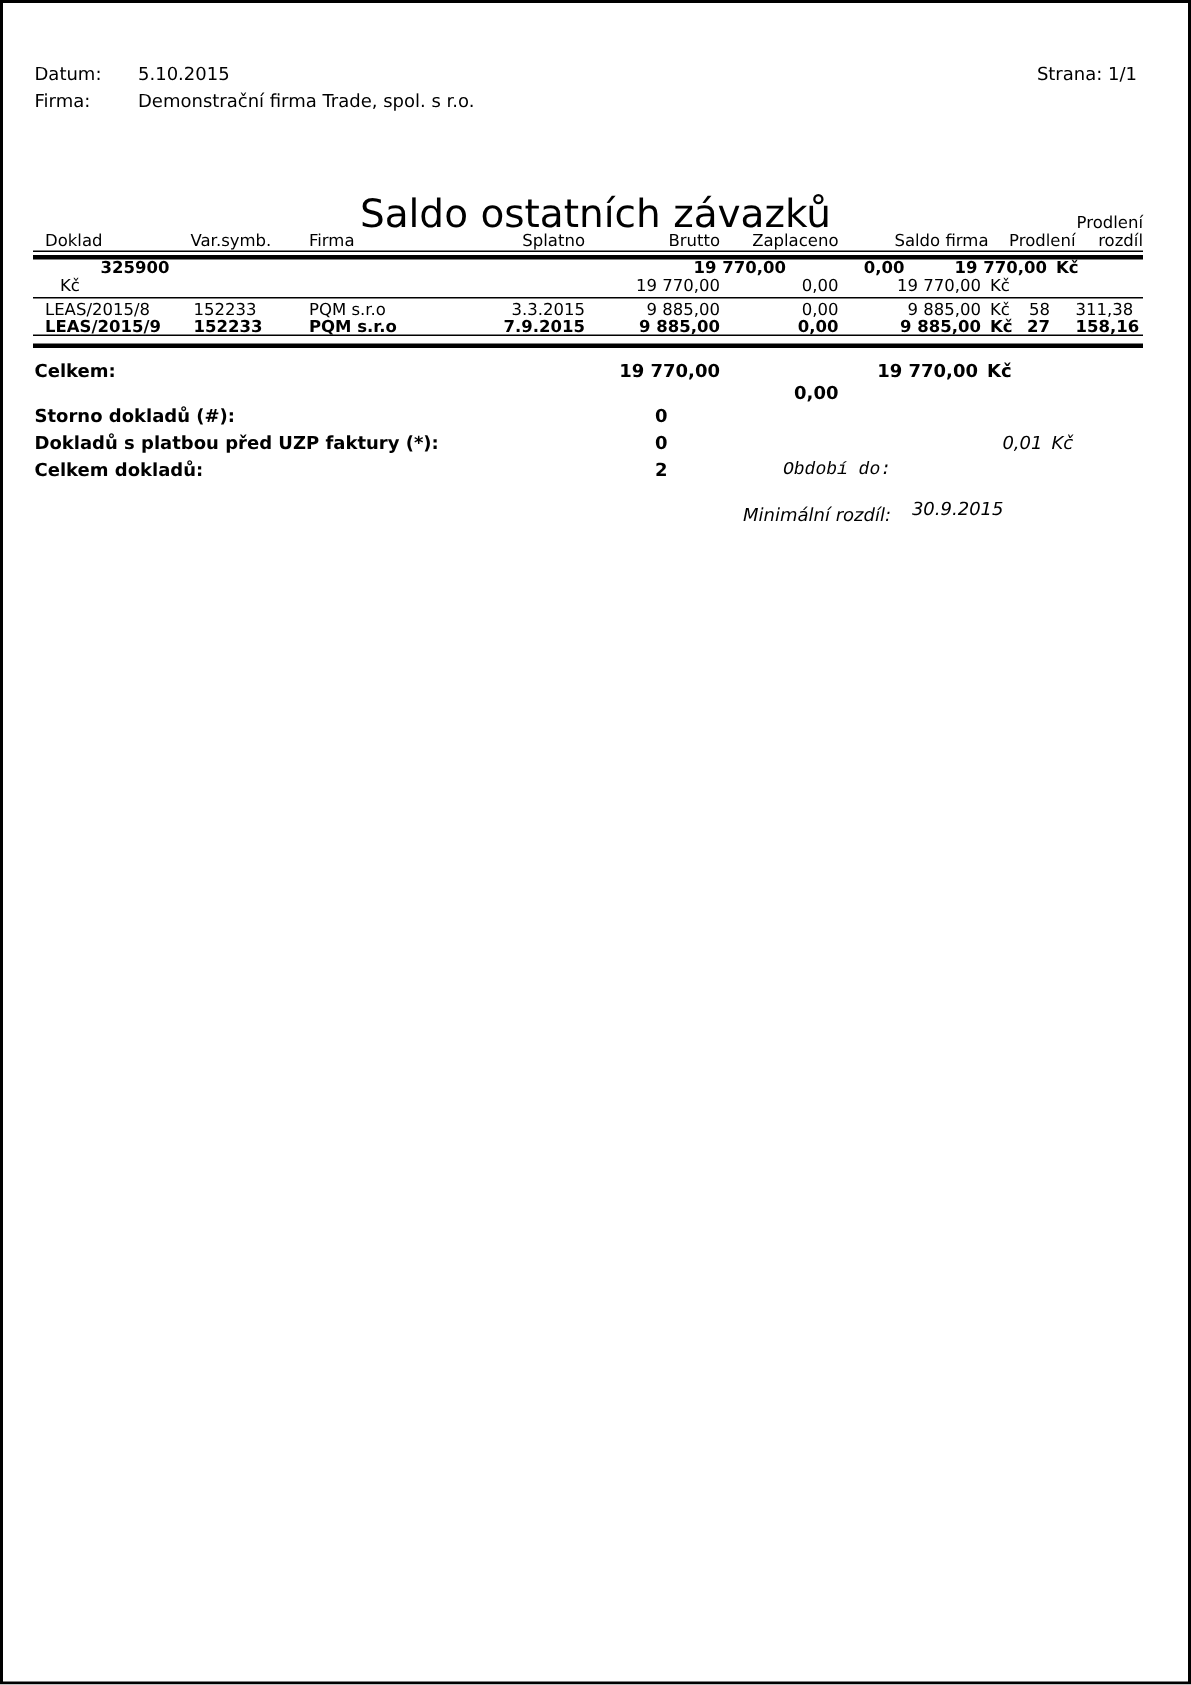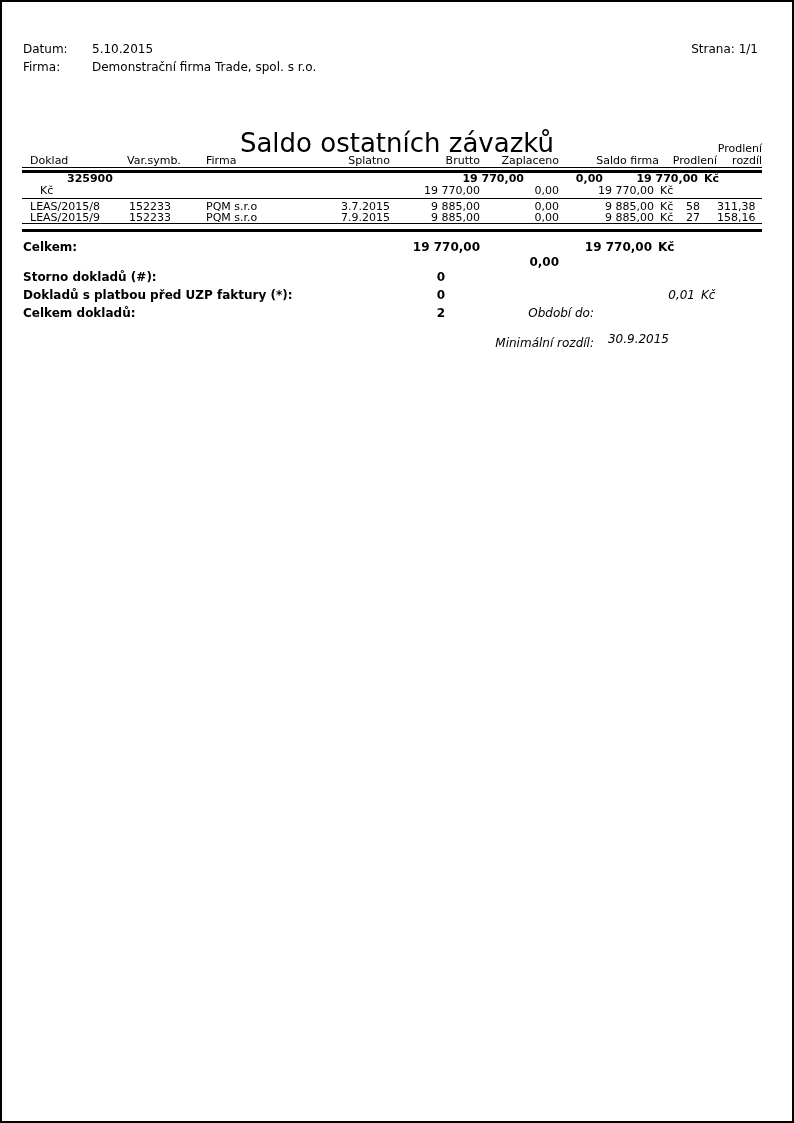--- a/index.html
+++ b/index.html
@@ -95,30 +95,30 @@
       <span class="cell c-saldo">19 770,00</span>
       <span class="cell c-mena">Kč</span>
     </div>
 
     <div class="hline" style="top:58px;"></div>
 
     <div class="trow" style="top:61px;">
       <span class="cell c-doklad">LEAS/2015/8</span>
       <span class="cell c-var">152233</span>
       <span class="cell c-firma">PQM s.r.o</span>
-      <span class="cell c-splatno">3.7.2015</span>
+      <span class="cell c-splatno">3.3.2015</span>
       <span class="cell c-brutto">9 885,00</span>
       <span class="cell c-zapl">0,00</span>
       <span class="cell c-saldo">9 885,00</span>
       <span class="cell c-mena">Kč</span>
       <span class="cell c-prodleni">58</span>
       <span class="cell c-sankcni">311,38</span>
     </div>
 
-    <div class="trow" style="top:72px;">
+    <div class="trow" style="top:72px;font-weight:bold;">
       <span class="cell c-doklad">LEAS/2015/9</span>
       <span class="cell c-var">152233</span>
       <span class="cell c-firma">PQM s.r.o</span>
       <span class="cell c-splatno">7.9.2015</span>
       <span class="cell c-brutto">9 885,00</span>
       <span class="cell c-zapl">0,00</span>
       <span class="cell c-saldo">9 885,00</span>
       <span class="cell c-mena">Kč</span>
       <span class="cell c-prodleni">27</span>
       <span class="cell c-sankcni">158,16</span>
@@ -138,16 +138,16 @@
   <div class="abs txt bold right" style="left:400px;top:269px;width:43px;">0</div>
 
   <div class="abs txt bold" style="left:21px;top:287px;">Dokladů s platbou před UZP faktury (*):</div>
   <div class="abs txt bold right" style="left:400px;top:287px;width:43px;">0</div>
   <div class="abs txt italic right" style="left:450px;top:287px;width:142px;margin-top:48px;">Minimální rozdíl:</div>
   <div class="abs txt italic right" style="left:600px;top:287px;width:93px;">0,01</div>
   <div class="abs txt italic" style="left:699px;top:287px;">Kč</div>
 
   <div class="abs txt bold" style="left:21px;top:305px;">Celkem dokladů:</div>
   <div class="abs txt bold right" style="left:400px;top:305px;width:43px;">2</div>
-  <div class="abs txt italic right" style="left:450px;top:305px;width:142px;">Období do:</div>
+  <div class="abs txt italic right" style="left:450px;top:305px;width:142px;font-family:Liberation Mono, monospace;">Období do:</div>
   <div class="abs txt italic right" style="left:560px;top:305px;width:107px;margin-top:26px;">30.9.2015</div>
 
 </div>
 
 </body></html>

